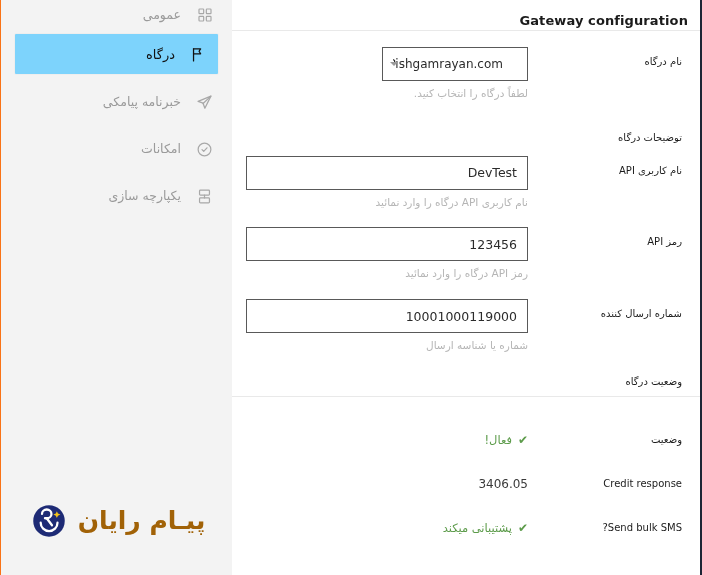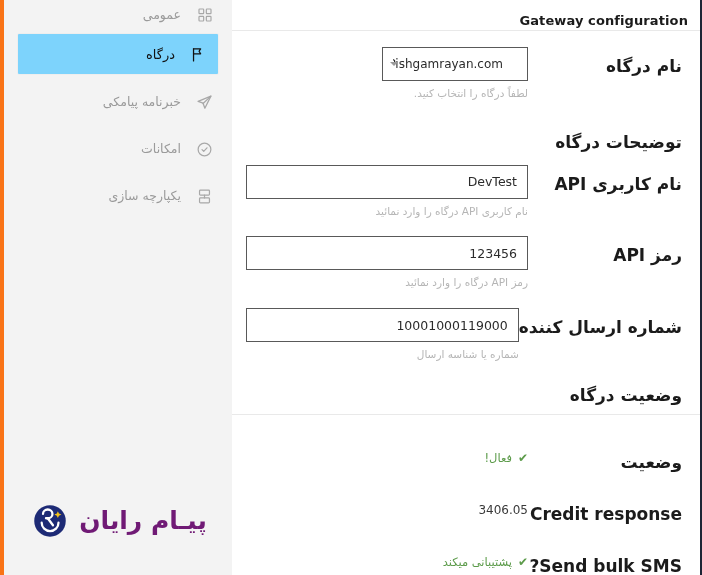--- a/index.html
+++ b/index.html
@@ -19,21 +19,21 @@
     display: flex;
     flex-direction: row;
     background: #ffffff;
   }
 
   
   .sidebar {
     width: 232px;
     height: 575px;
     background: #f3f3f3;
-    border-left: 4px solid #f97316;
+    border-left: 1px solid #f97316;
     position: relative;
     flex: 0 0 232px;
   }
 
   .nav-list { padding-top: 0px; }
 
   .nav-item {
     display: flex;
     flex-direction: row;
     align-items: center;
@@ -97,21 +97,21 @@
     direction: rtl;
   }
   .brand-mark {
     width: 42px; height: 42px;
     position: relative;
     flex: 0 0 42px;
   }
   .brand-text {
     font-size: 25px;
     font-weight: 700;
-    color: #701a75;
+    color: #a16207;
     letter-spacing: -0.5px;
     line-height: 1;
   }
 
   
   .content {
     flex: 1 1 auto;
     height: 434px;
     background: #ffffff;
     position: relative;
@@ -145,22 +145,22 @@
     display: flex;
     flex-direction: row;
     align-items: flex-start;
     width: 100%;
   }
 
   .row-label {
     flex: 0 0 160px;
     text-align: right;
     padding-right: 6px;
-    font-size: 17px;
-    font-weight: 700;
+    font-size: 10px;
+    font-weight: 400;
     color: #1b1b1b;
     line-height: 1.3;
     padding-top: 8px;
     white-space: nowrap;
   }
   .row-label.ltr { direction: ltr; text-align: right; }
 
   .row-field {
     flex: 1 1 auto;
     min-width: 0;

